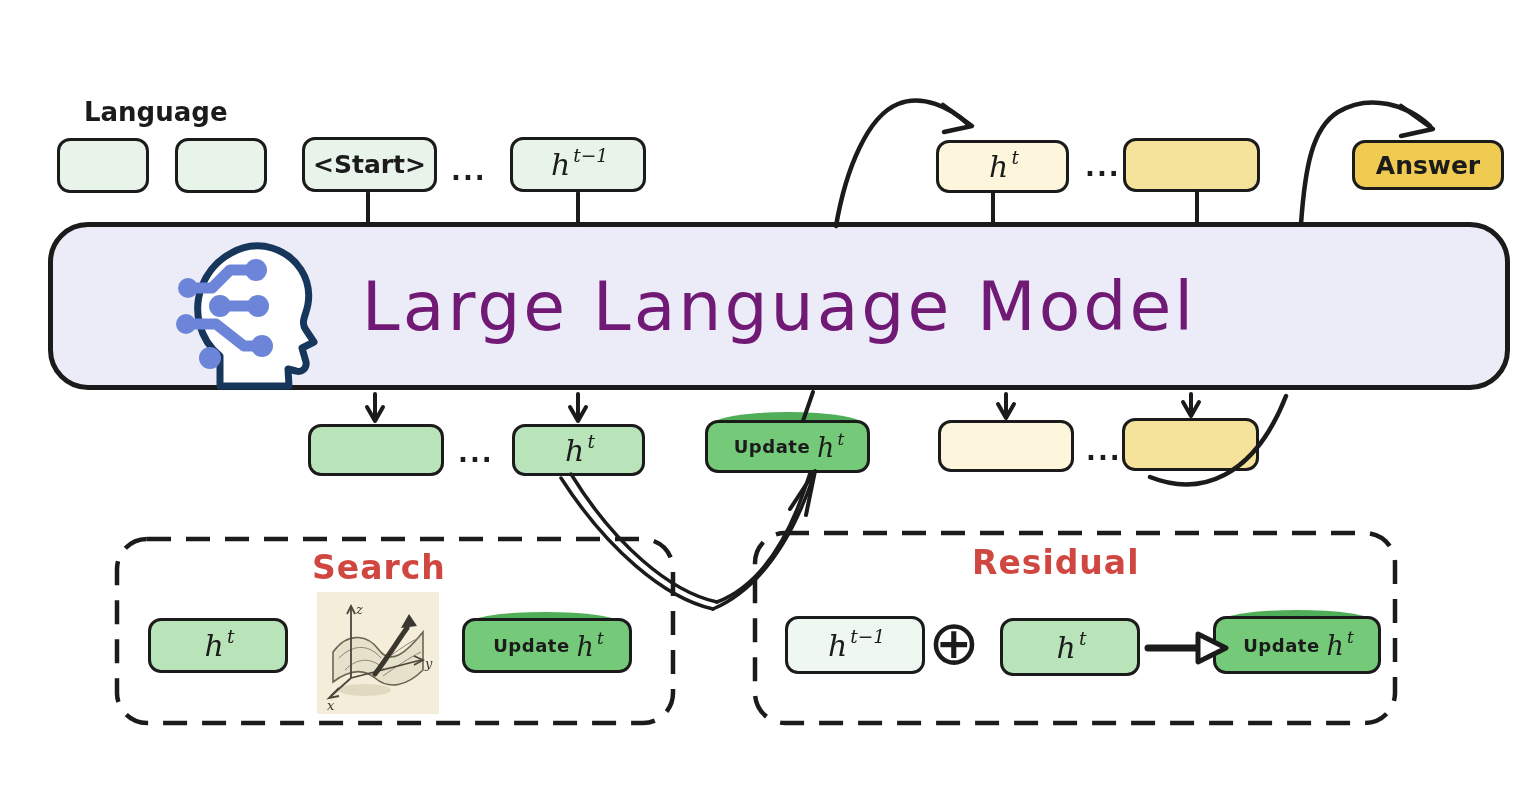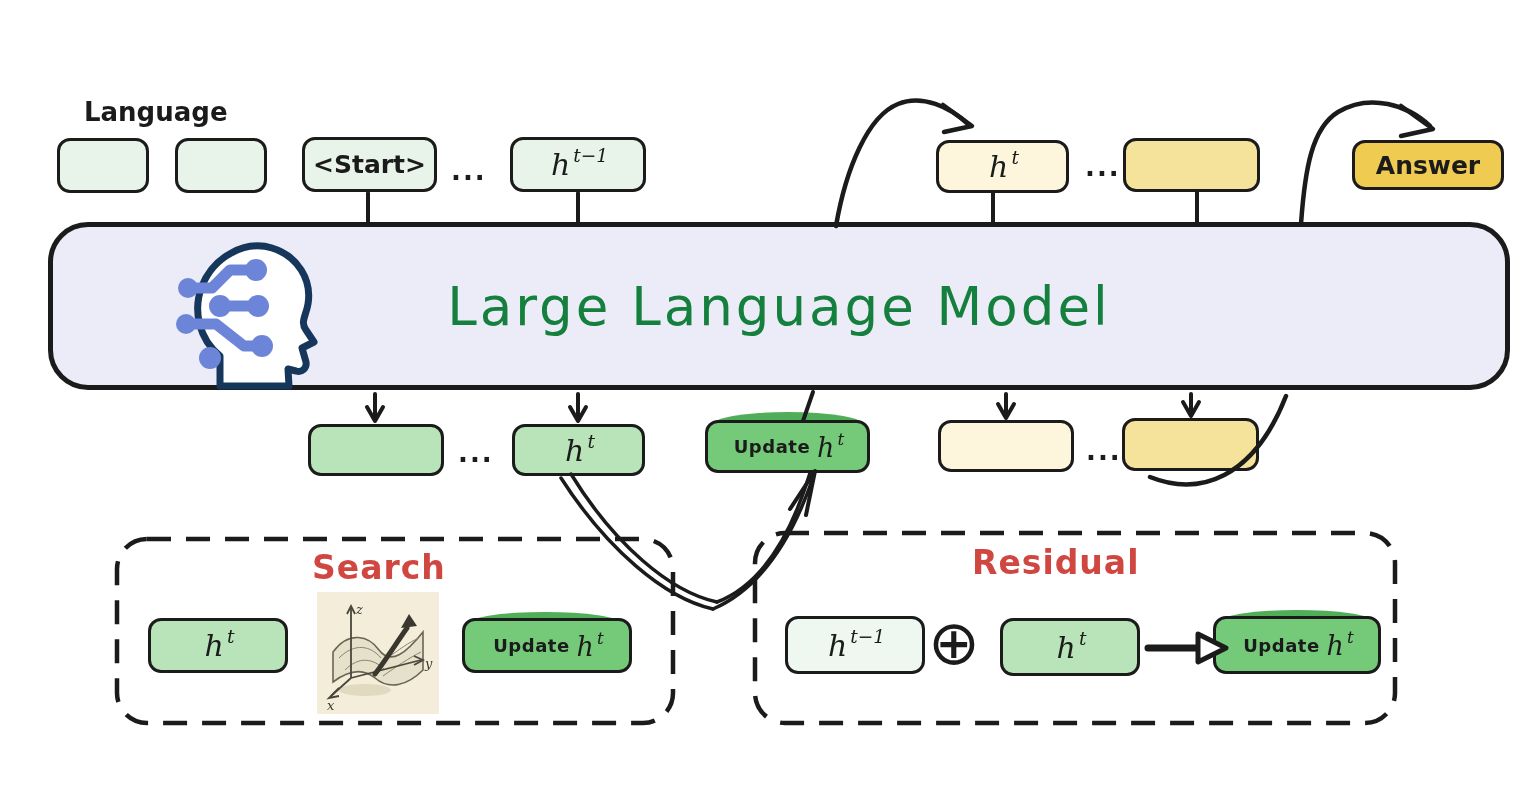--- a/index.html
+++ b/index.html
@@ -34,21 +34,21 @@
   .math sup{font-size:0.62em;font-style:italic;position:relative;top:-2px;left:3px;}
   .tokenlabel{font-size:25px;font-weight:600;}
   .dots{position:absolute;font-size:26px;font-weight:700;letter-spacing:2px;}
   .updatebox{gap:7px;}
   .updatebox .uword{font-size:18px;font-weight:600;letter-spacing:0.5px;}
   .updatebox .math{font-size:27px;}
   .glow{position:absolute;background:var(--glow);border-radius:50%;}
   .llmbar{position:absolute;left:48px;top:222px;width:1462px;height:168px;
           background:var(--lav);border:5px solid var(--ink);border-radius:40px;
           box-sizing:border-box;display:flex;align-items:center;justify-content:center;}
-  .llmtitle{font-size:53px;font-weight:500;letter-spacing:3px;color:#15803d;}
+  .llmtitle{font-size:68px;font-weight:500;letter-spacing:3px;color:#701a75;}
   .panel-title{position:absolute;color:var(--red);font-size:33px;font-weight:600;letter-spacing:1px;}
   .qlabel{position:absolute;left:84px;top:97px;font-size:26px;font-weight:600;}
   svg{display:block;}
   .overlay{position:absolute;left:0;top:0;z-index:5;pointer-events:none;}
 </style>
 </head>
 <body>
 
 <div class="stage">
 

